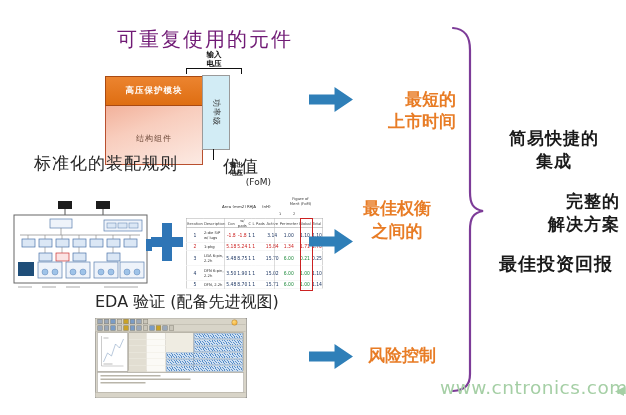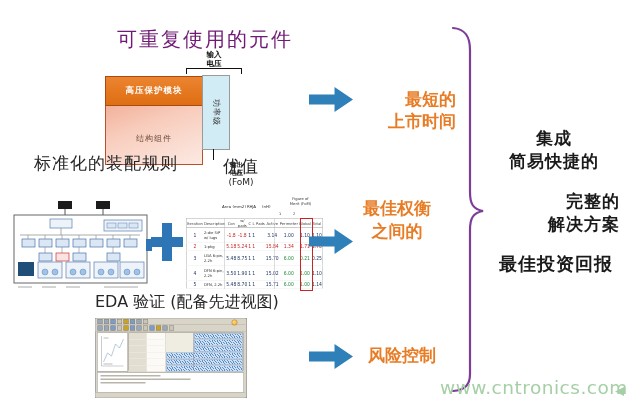--- a/index.html
+++ b/index.html
@@ -5,21 +5,21 @@
   html,body{margin:0;padding:0;background:#fff;}
   body{width:626px;height:415px;position:relative;overflow:hidden;
        font-family:"DejaVu Sans","Liberation Sans",sans-serif;color:#222;}
   .abs{position:absolute;}
 
   
   .title-main{left:117px;top:26px;font-size:20px;letter-spacing:2px;color:#701a75;}
   .title-assembly{left:7px;top:152px;font-size:17px;letter-spacing:1px;color:#262626;margin-left:27px;}
   .title-fom{left:211px;top:155px;width:60px;text-align:center;color:#262626;}
   .title-fom .big{font-size:17px;letter-spacing:1px;}
-  .title-fom .small{font-size:9px;margin-top:-1px;}
+  .title-fom .small{font-size:9px;margin-top:-1px;text-align:right;}
   .title-eda{left:95px;top:292px;font-size:16px;color:#262626;}
 
   
   .io-label{width:44px;text-align:center;font-size:7.5px;font-weight:bold;line-height:1.25;color:#111;}
   .in-label{left:192px;top:50px;}
   .bracket{left:186px;top:68px;width:54px;height:5px;border-top:1.5px solid #111;
            border-left:1.5px solid #111;border-right:1.5px solid #111;}
   .blockwrap{left:105px;top:75px;width:124px;height:74px;}
   .block-body{position:absolute;left:0;top:17px;width:96px;height:71px;
       background:linear-gradient(160deg,#F0A78E 0%,#F8CDBD 45%,#FCEAE3 100%);
@@ -400,22 +400,22 @@
 </div>
 <div class="abs benefit b3">
   <div>风险控制</div>
 </div>
 
 <svg class="abs brace" viewBox="0 0 42 374">
   <path d="M7 4 C19 5, 24 12, 24 26 L24 168 C24 180, 27 185, 37 187 C27 189, 24 194, 24 206 L24 350 C24 361, 19 366, 7 367" fill="none" stroke="#7D3C98" stroke-width="2.2" stroke-linecap="round"></path>
 </svg>
 
 <div class="abs outcome o1">
+  <div>简易快捷的</div>
   <div>集成</div>
-  <div>简易快捷的</div>
 </div>
 <div class="abs outcome o2">
   <div>完整的</div>
   <div>解决方案</div>
 </div>
 <div class="abs outcome o3">
   <div>最佳投资回报</div>
 </div>
 
 <div class="abs watermark">www.cntronics.com</div>

